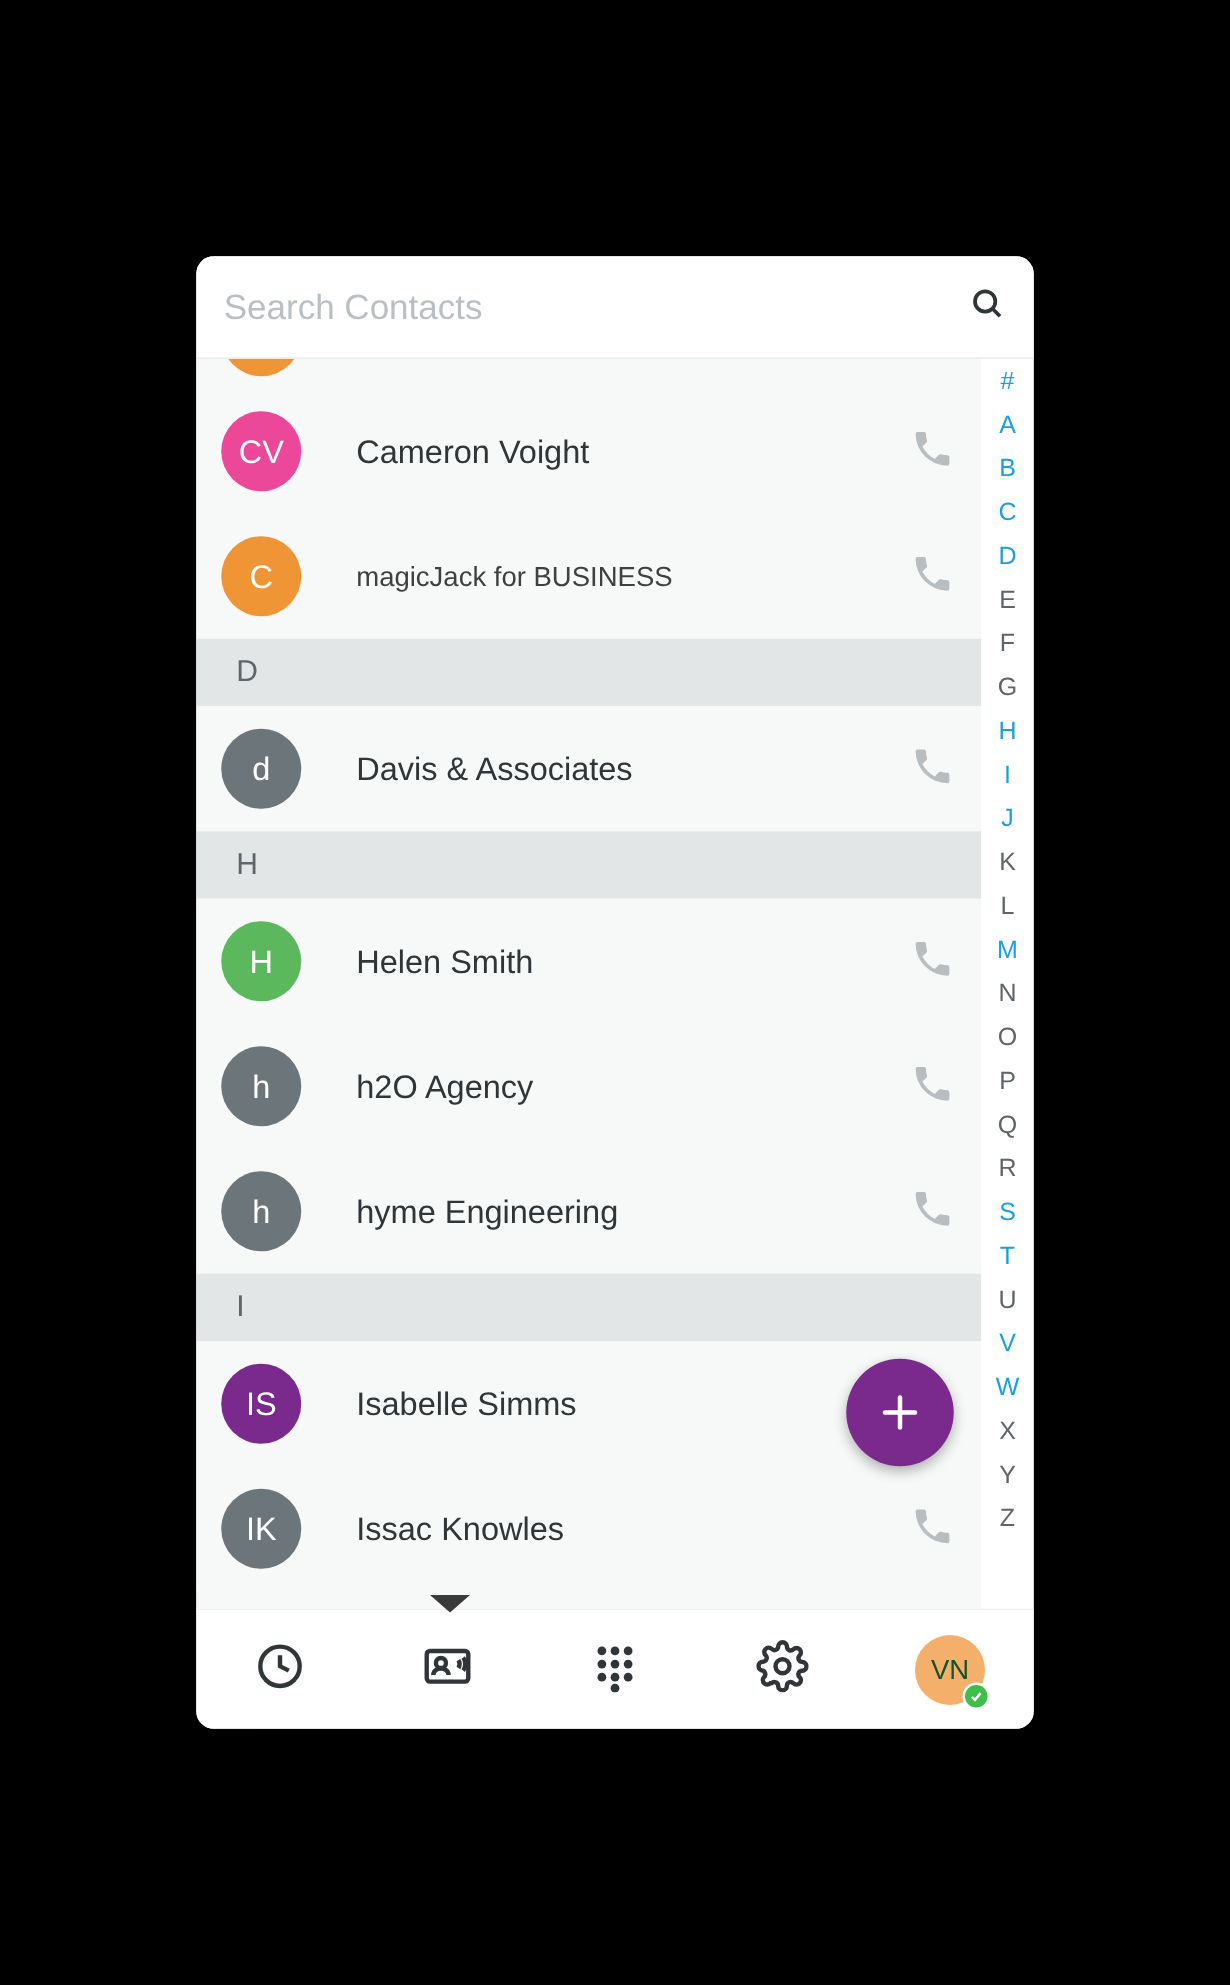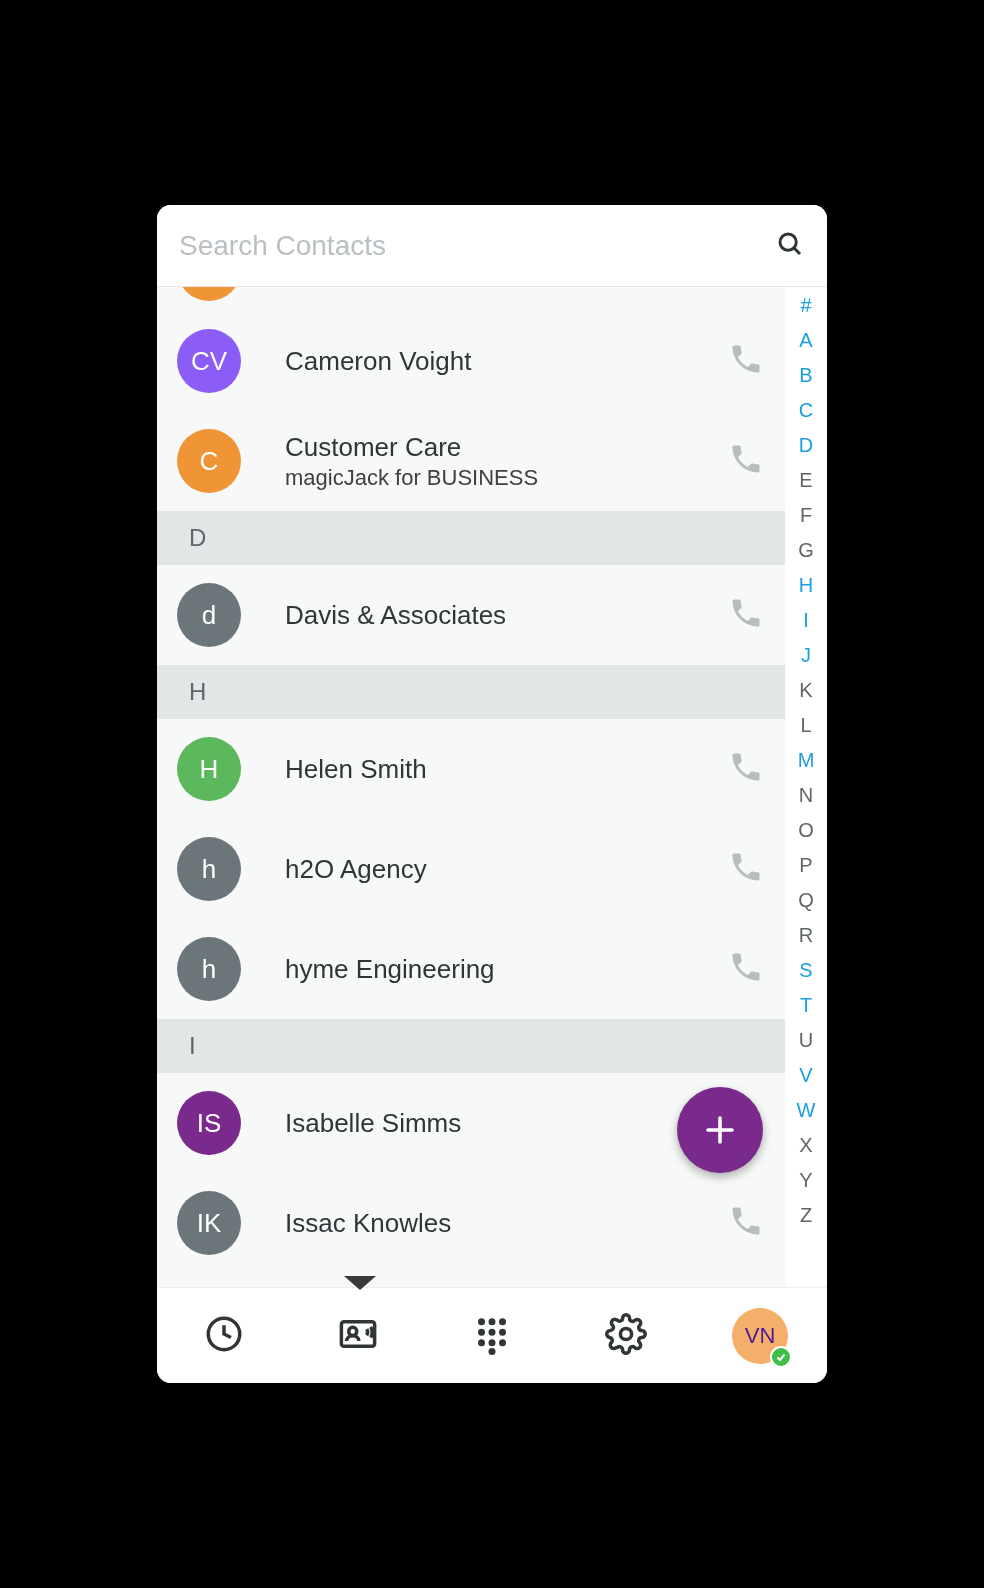--- a/index.html
+++ b/index.html
@@ -161,21 +161,21 @@
     left: calc(20% + 10% - 14px);
     width: 0; height: 0;
     border-left: 16px solid transparent;
     border-right: 16px solid transparent;
     border-top: 14px solid #3a3a3a;
   }
   .profile-avatar {
     width: 56px; height: 56px; border-radius:50%;
     background:#f4b06a;
     display:flex; align-items:center; justify-content:center;
-    color:#4c1d95; font-size:22px; font-weight:500;
+    color:#14532d; font-size:22px; font-weight:500;
     position:relative;
   }
   .profile-avatar .badge {
     position:absolute; right:-4px; bottom:-4px;
     width:22px; height:22px; border-radius:50%;
     background:#3fbf4a; border:2px solid #fff;
     display:flex; align-items:center; justify-content:center;
   }
   .profile-avatar .badge svg { width:12px; height:12px; }
 </style>
@@ -193,38 +193,37 @@
         </svg>
     </span>
   </div>
 
   <div class="main">
     <div class="list" id="list">
         <div class="row-partial">
           <div class="avatar" style="background:#ef9535"></div>
         </div>
         <div class="row">
-          <div class="avatar" style="background:#8b5cf6">
+          <div class="avatar" style="background:#ec4899">
             <span>CV</span>
           </div>
           <div class="info">
             <div class="name">Cameron Voight</div>
           </div>
           <div class="call-btn">
             <span><svg viewBox="0 0 24 24">
                 <path d="M6.6 10.8a15 15 0 0 0 6.6 6.6l2.2-2.2a1 1 0 0 1 1-.25 11.4 11.4 0 0 0 3.6.58 1 1 0 0 1 1 1V20a1 1 0 0 1-1 1A17 17 0 0 1 3 4a1 1 0 0 1 1-1h3.5a1 1 0 0 1 1 1 11.4 11.4 0 0 0 .58 3.6 1 1 0 0 1-.25 1z"></path>
               </svg></span>
           </div>
         </div>
         <div class="row">
           <div class="avatar" style="background:#ef9535">
             <span>C</span>
           </div>
           <div class="info">
-            <div class="name">Customer Care</div>
             <div class="sub">magicJack for BUSINESS</div>
           </div>
           <div class="call-btn">
             <span><svg viewBox="0 0 24 24">
                 <path d="M6.6 10.8a15 15 0 0 0 6.6 6.6l2.2-2.2a1 1 0 0 1 1-.25 11.4 11.4 0 0 0 3.6.58 1 1 0 0 1 1 1V20a1 1 0 0 1-1 1A17 17 0 0 1 3 4a1 1 0 0 1 1-1h3.5a1 1 0 0 1 1 1 11.4 11.4 0 0 0 .58 3.6 1 1 0 0 1-.25 1z"></path>
               </svg></span>
           </div>
         </div>
         <div class="section-header">D</div>
         <div class="row">

